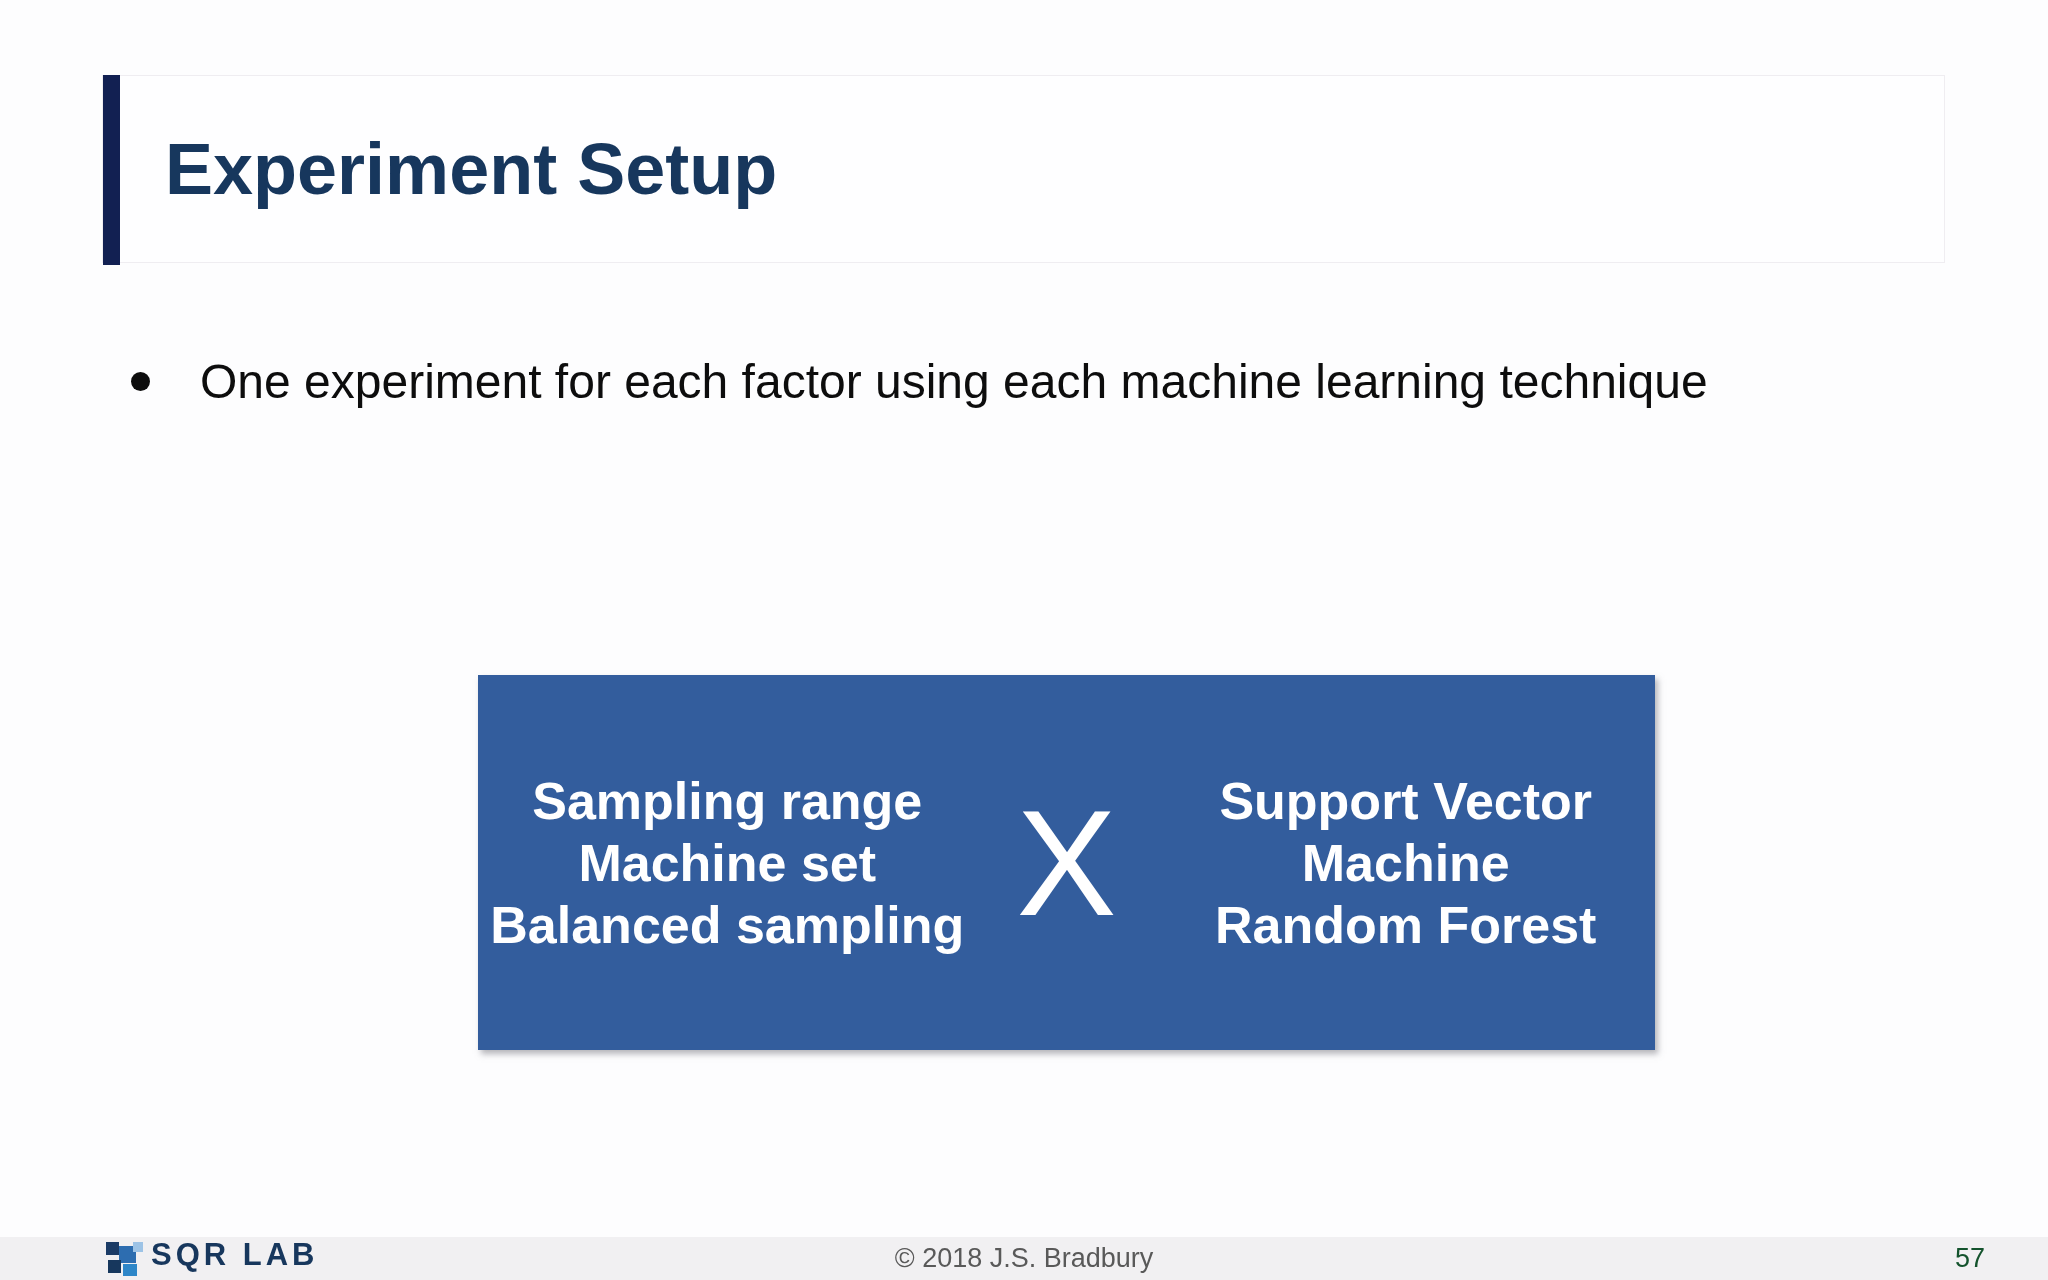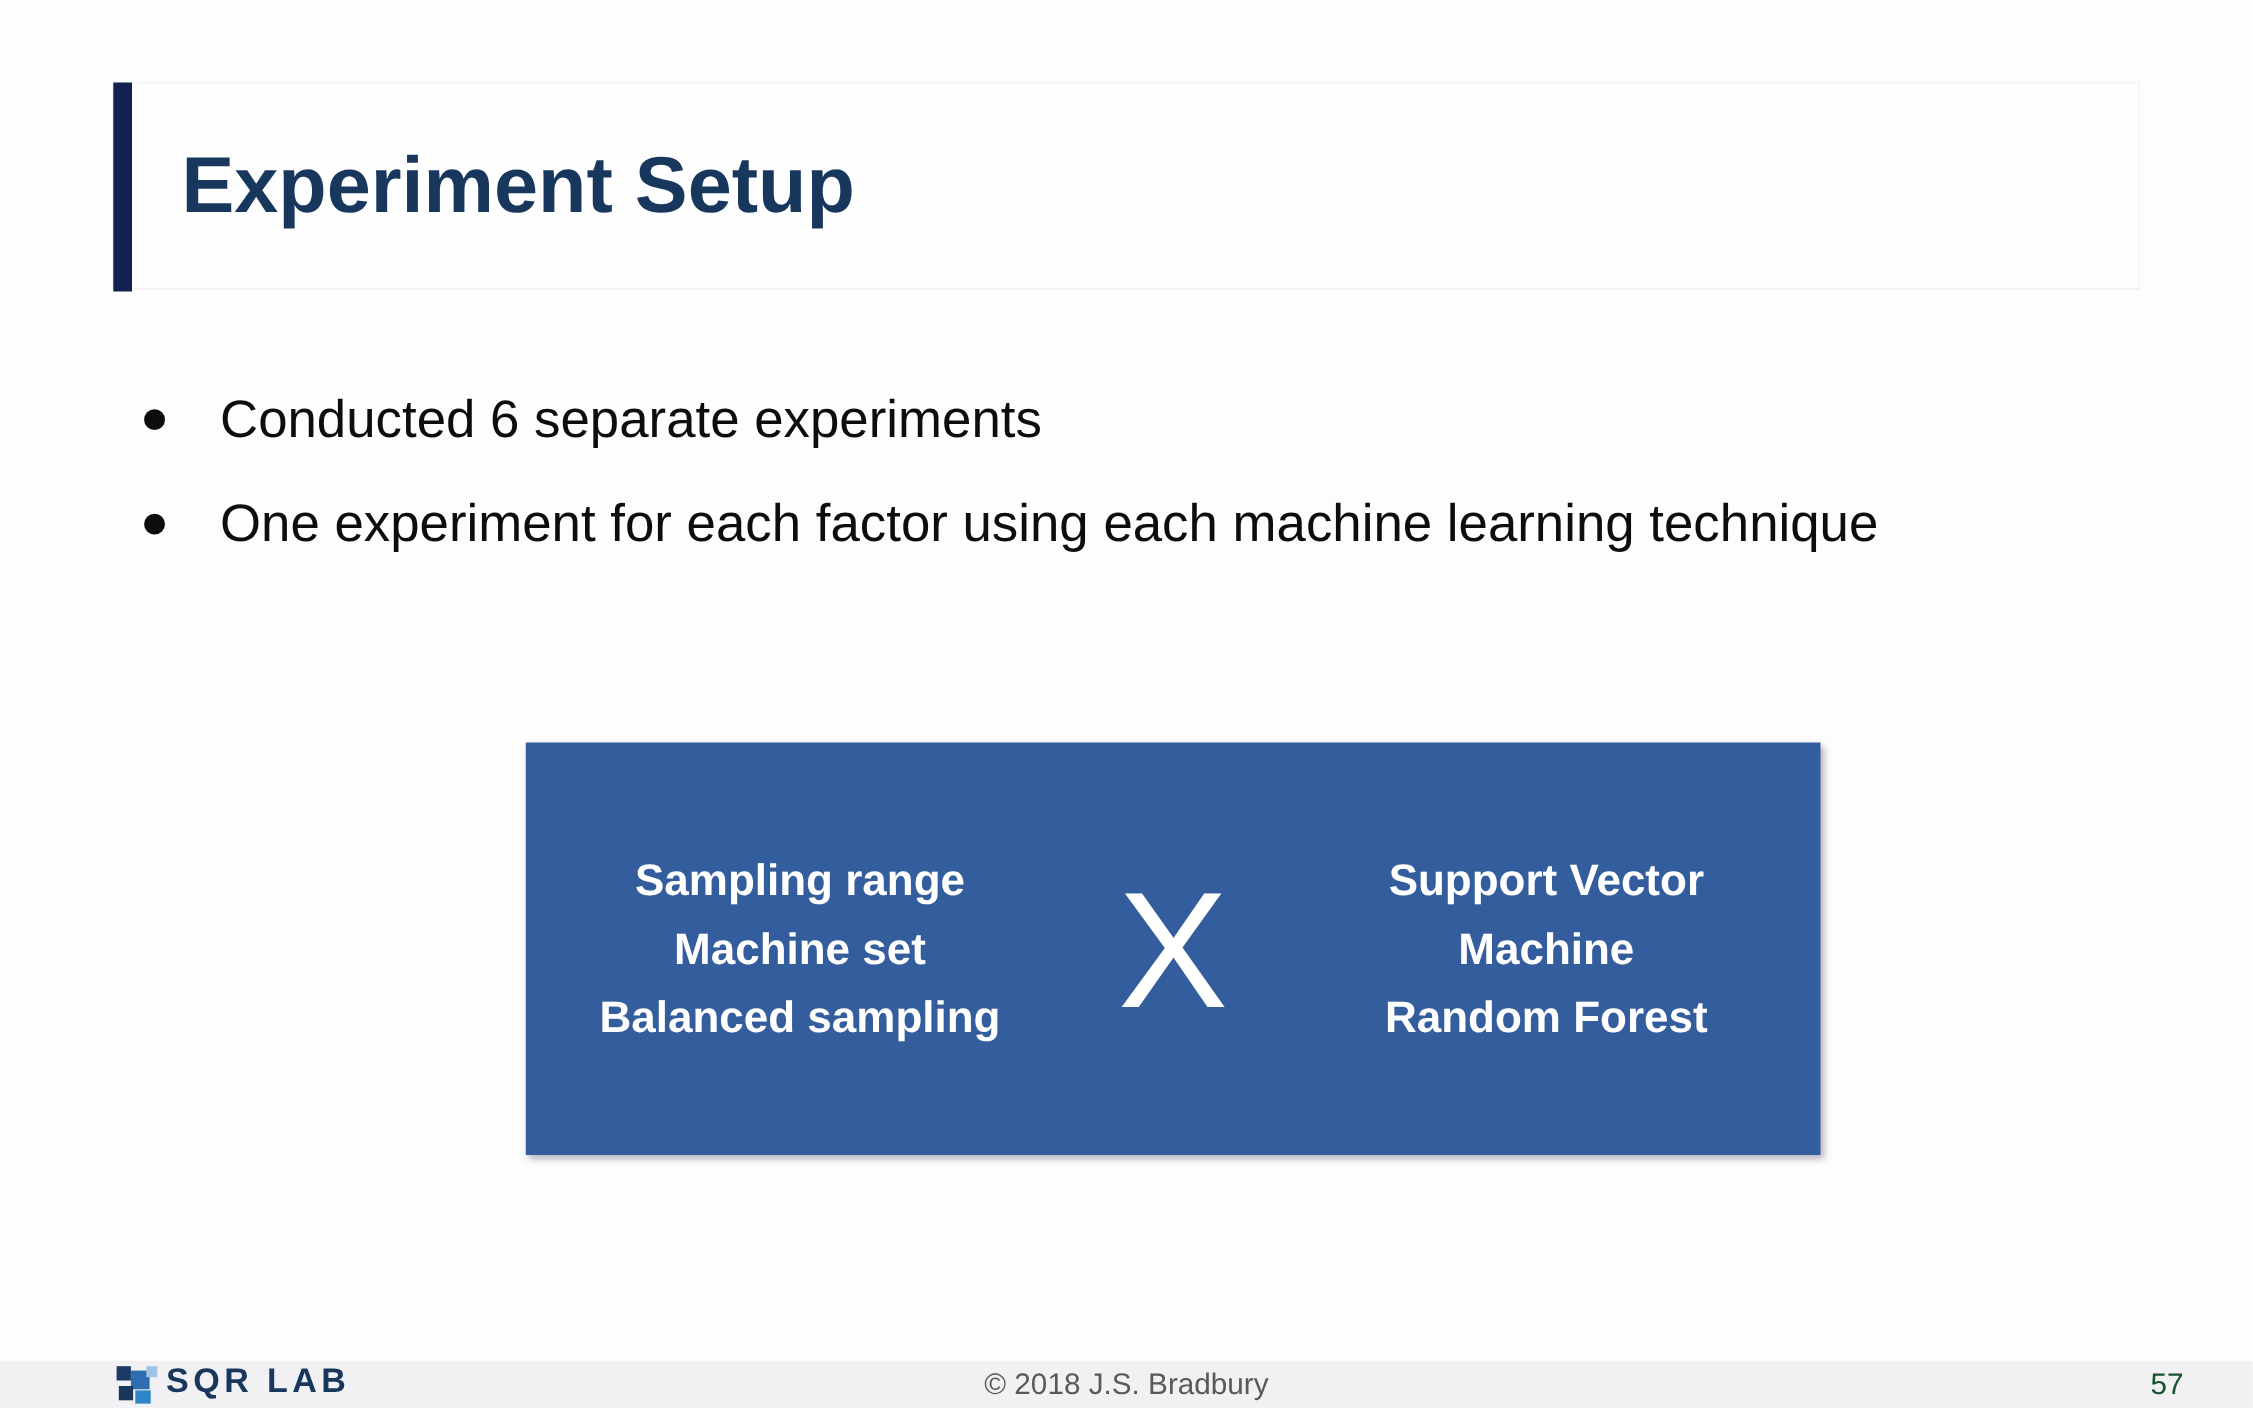--- a/index.html
+++ b/index.html
@@ -71,21 +71,21 @@
     display: flex;
     align-items: center;
     color: #ffffff;
   }
   .diagram-col {
     flex: 1 1 0;
     text-align: center;
   }
   .diagram-line {
     display: block;
-    font-size: 40px;
+    font-size: 52px;
     font-weight: bold;
     line-height: 62px;
   }
   .cross-operator {
     flex: 0 0 auto;
     width: 180px;
     text-align: center;
     font-size: 150px;
     font-weight: 400;
     line-height: 150px;
@@ -145,21 +145,20 @@
 <body>
 
 <div>
 
   <div class="title-bar">
     <div class="title-accent"></div>
     <h1 class="slide-title">Experiment Setup</h1>
   </div>
 
   <ul class="bullets">
-    <li>Conducted 6 separate experiments</li>
     <li>One experiment for each factor using each machine learning technique</li>
   </ul>
 
   <div class="diagram-box">
     <div class="diagram-col">
       <span class="diagram-line">Sampling range</span>
       <span class="diagram-line">Machine set</span>
       <span class="diagram-line">Balanced sampling</span>
     </div>
     <div class="cross-operator">X</div>

